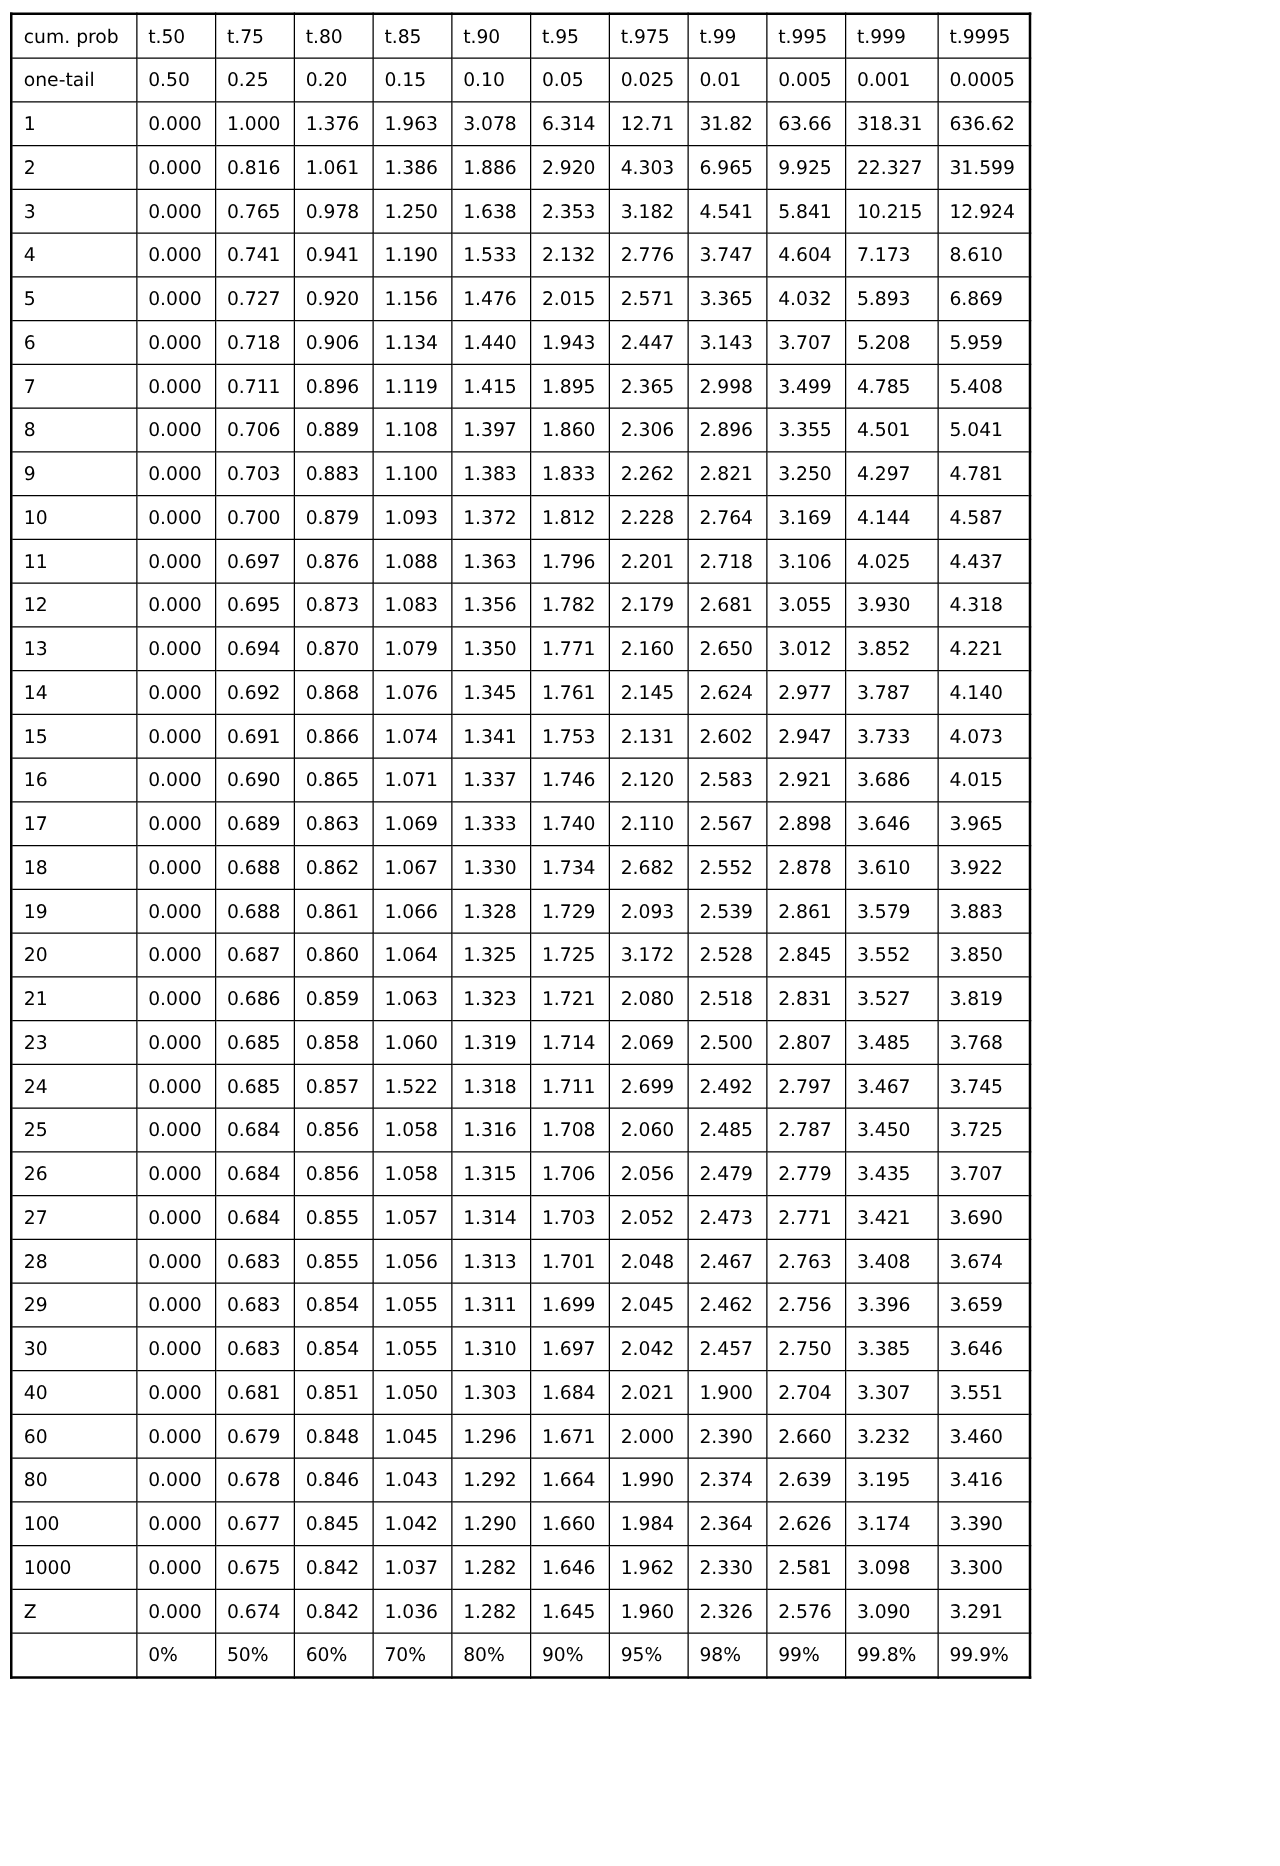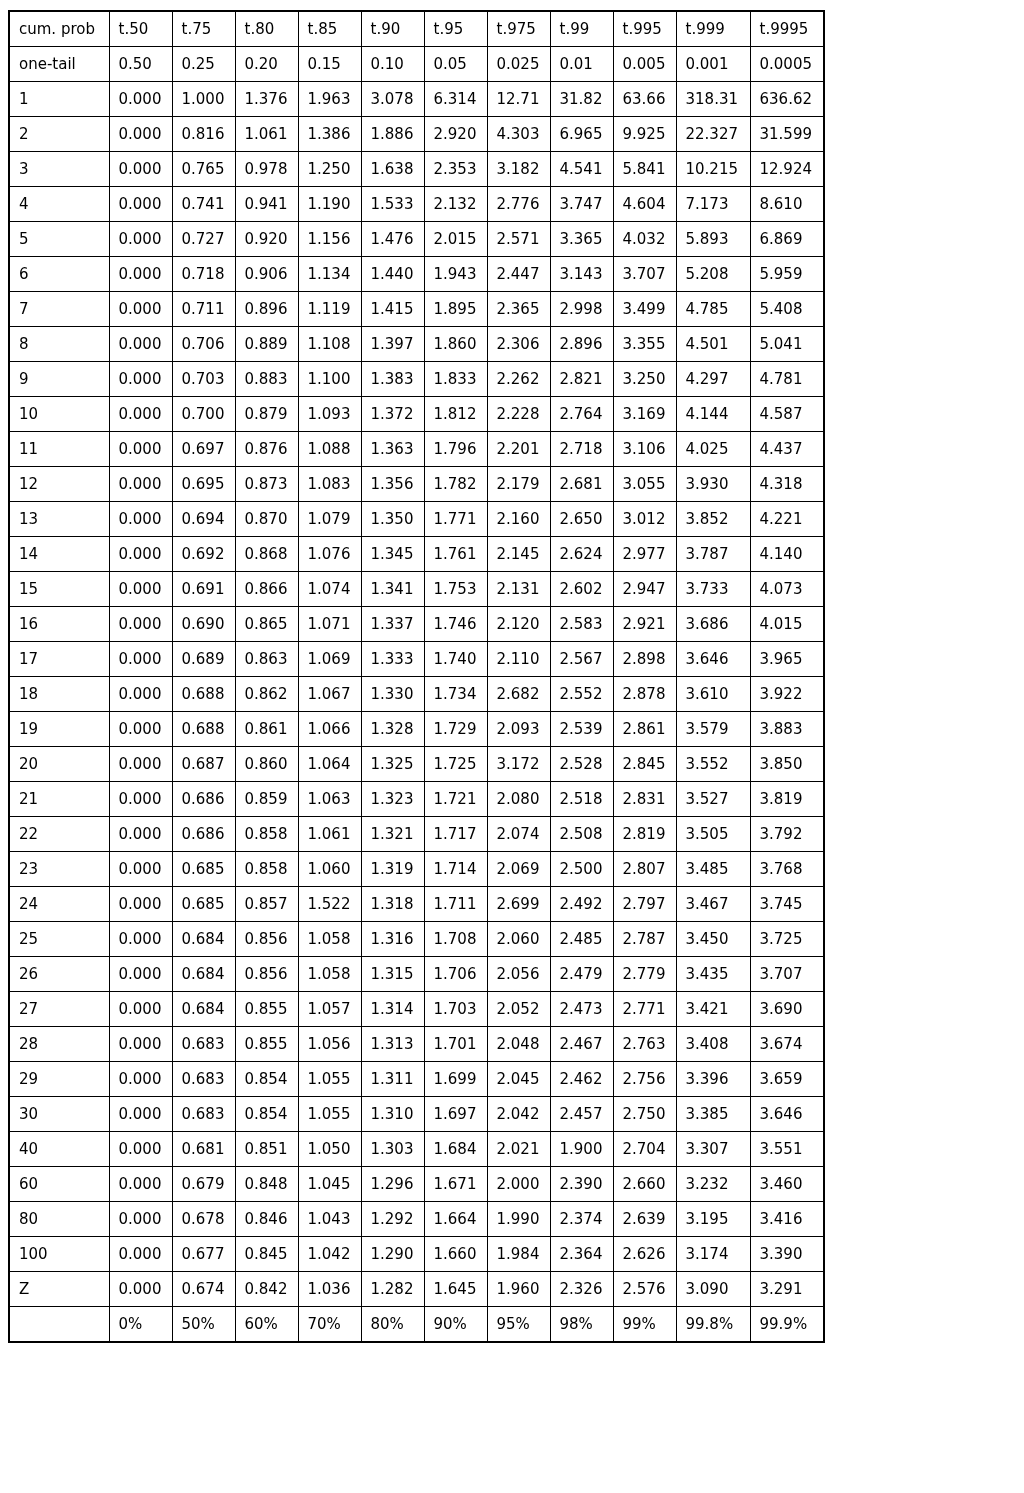--- a/index.html
+++ b/index.html
@@ -373,34 +373,20 @@
           <td>1.063</td>
           <td>1.323</td>
           <td>1.721</td>
           <td>2.080</td>
           <td>2.518</td>
           <td>2.831</td>
           <td>3.527</td>
           <td>3.819</td>
         </tr>
         <tr>
-          <td>22</td>
-          <td>0.000</td>
-          <td>0.686</td>
-          <td>0.858</td>
-          <td>1.061</td>
-          <td>1.321</td>
-          <td>1.717</td>
-          <td>2.074</td>
-          <td>2.508</td>
-          <td>2.819</td>
-          <td>3.505</td>
-          <td>3.792</td>
-        </tr>
-        <tr>
           <td>23</td>
           <td>0.000</td>
           <td>0.685</td>
           <td>0.858</td>
           <td>1.060</td>
           <td>1.319</td>
           <td>1.714</td>
           <td>2.069</td>
           <td>2.500</td>
           <td>2.807</td>
@@ -553,20 +539,34 @@
           <td>0.677</td>
           <td>0.845</td>
           <td>1.042</td>
           <td>1.290</td>
           <td>1.660</td>
           <td>1.984</td>
           <td>2.364</td>
           <td>2.626</td>
           <td>3.174</td>
           <td>3.390</td>
+        </tr>
+        <tr>
+          <td>1000</td>
+          <td>0.000</td>
+          <td>0.675</td>
+          <td>0.842</td>
+          <td>1.037</td>
+          <td>1.282</td>
+          <td>1.646</td>
+          <td>1.962</td>
+          <td>2.330</td>
+          <td>2.581</td>
+          <td>3.098</td>
+          <td>3.300</td>
         </tr>
         <tr>
           <td>Z</td>
           <td>0.000</td>
           <td>0.674</td>
           <td>0.842</td>
           <td>1.036</td>
           <td>1.282</td>
           <td>1.645</td>
           <td>1.960</td>

